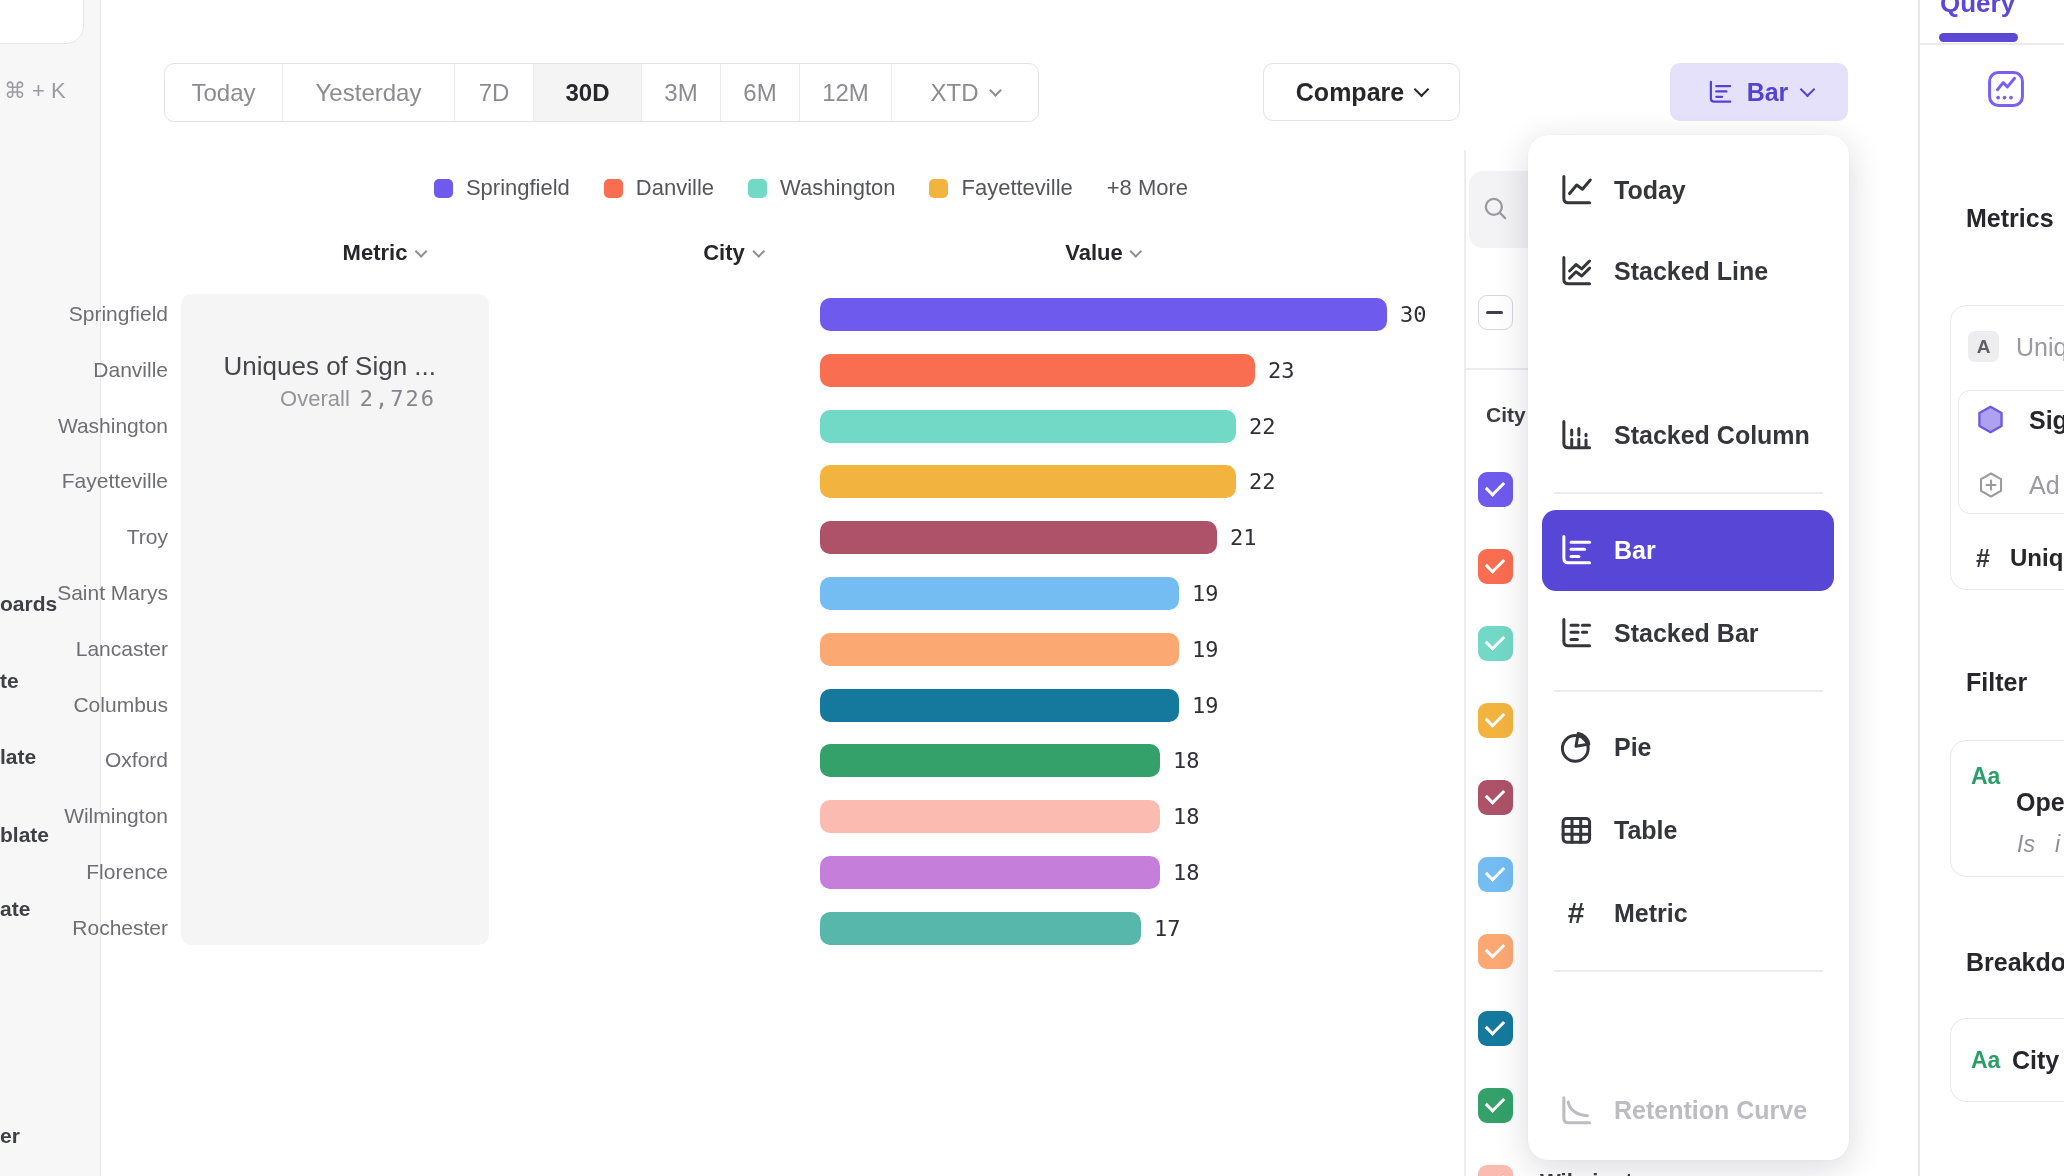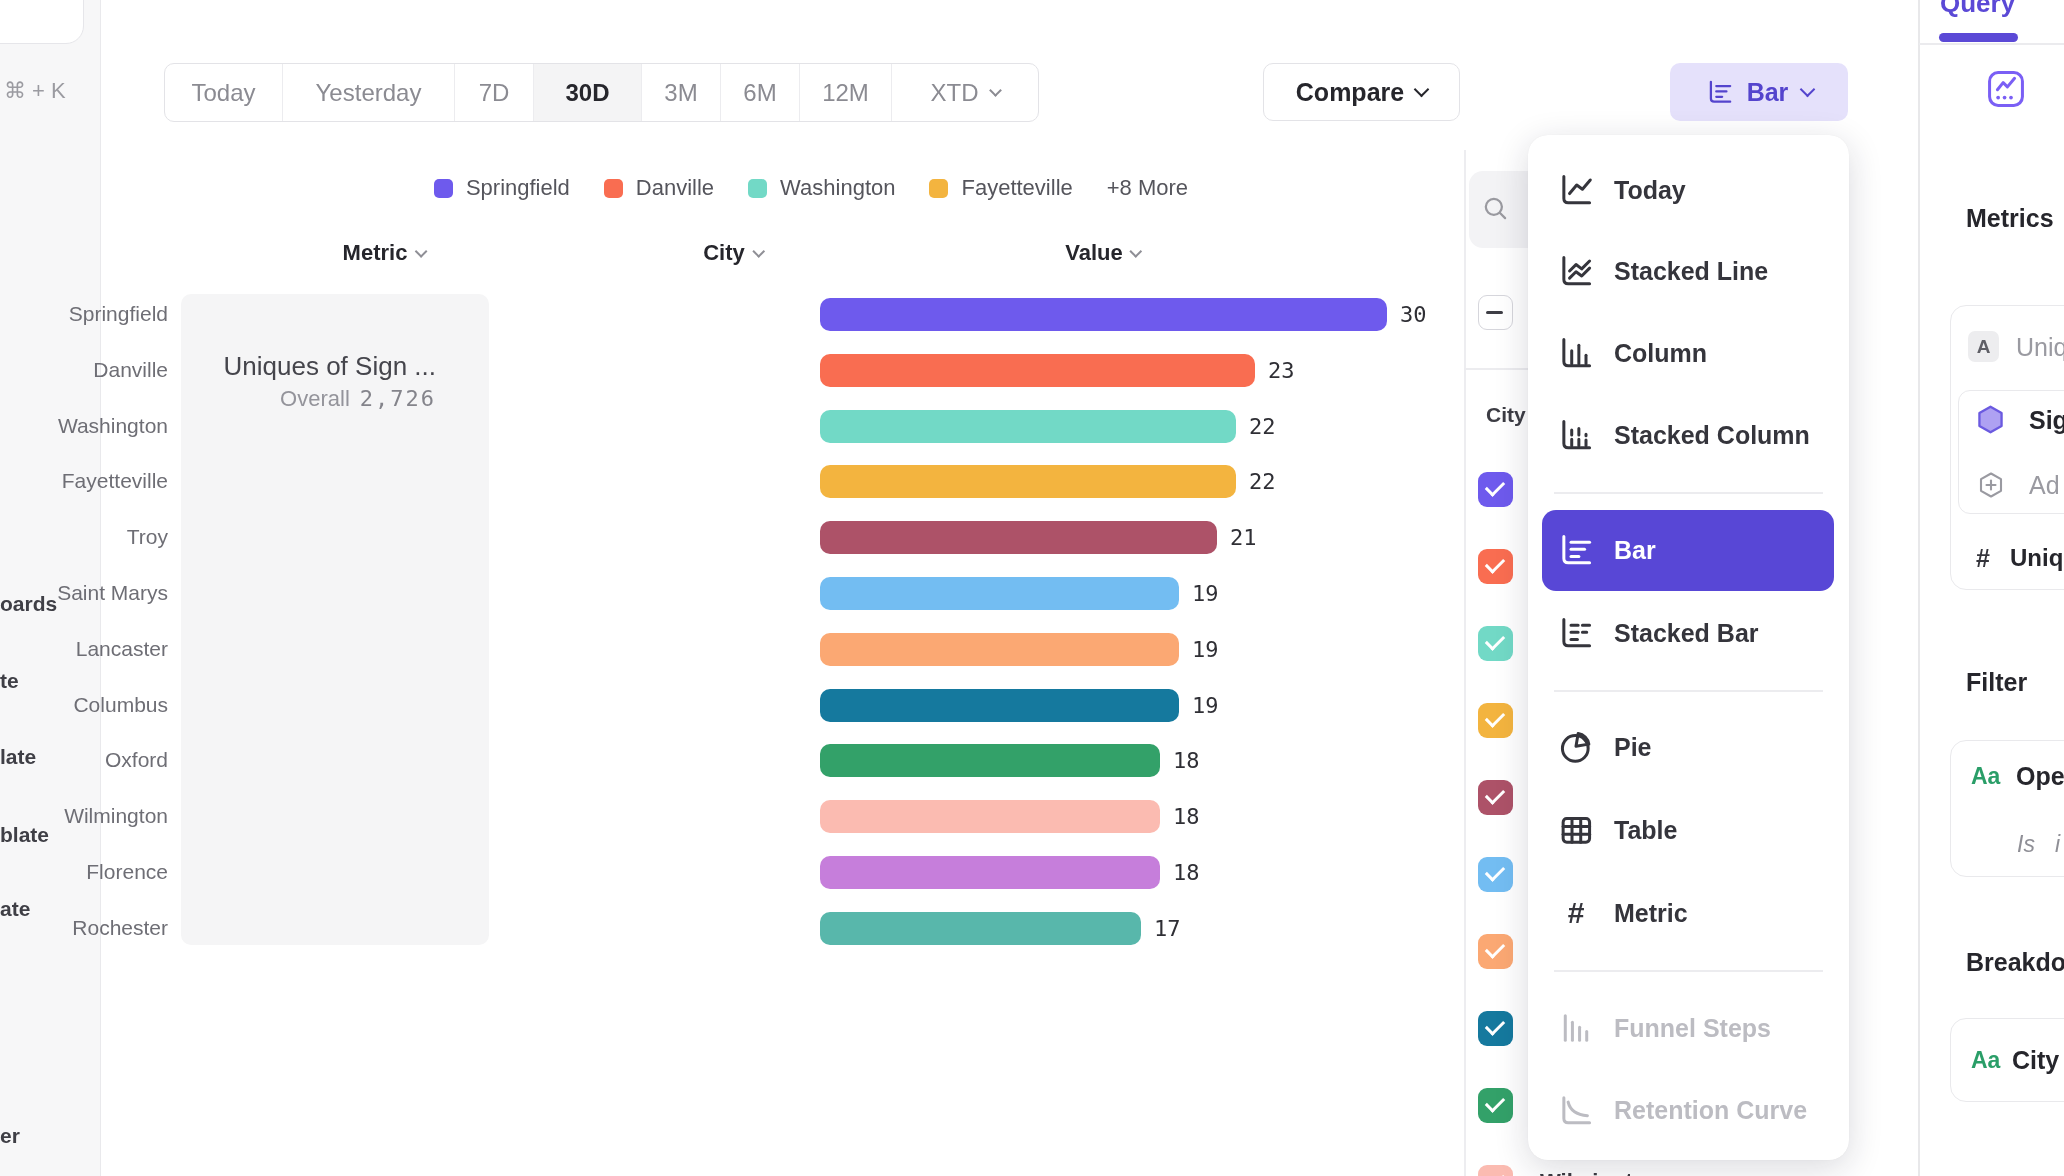--- a/index.html
+++ b/index.html
@@ -333,31 +333,20 @@
       <div class="dd-item" style="top: 103px;">
         <span class="dd-icon">
           <svg width="40" height="40" viewBox="0 0 28 28" fill="none" stroke="currentColor" stroke-width="2.1" stroke-linecap="round" stroke-linejoin="round">
             <path d="M5.5 4.5v15.5q0 3 3 3h15"></path>
             <path d="M9.5 14l4.5-4.5 4 3 5.5-5.5"></path>
             <path d="M9.5 19l4.5-4.5 4 3 5.5-5.5"></path>
           </svg>
         </span>
         <span class="dd-label">Stacked Line</span>
       </div>
-      <div class="dd-item" style="top: 185px;">
-        <span class="dd-icon">
-          <svg width="40" height="40" viewBox="0 0 28 28" fill="none" stroke="currentColor" stroke-width="2.1" stroke-linecap="round" stroke-linejoin="round">
-            <path d="M5.5 4.5v15.5q0 3 3 3h15"></path>
-            <path d="M11 21.5v-9"></path>
-            <path d="M16 21.5v-13"></path>
-            <path d="M21 21.5v-6"></path>
-          </svg>
-        </span>
-        <span class="dd-label">Column</span>
-      </div>
       <div class="dd-item" style="top: 267px;">
         <span class="dd-icon">
           <svg width="40" height="40" viewBox="0 0 28 28" fill="none" stroke="currentColor" stroke-width="2.1" stroke-linecap="round" stroke-linejoin="round">
             <path d="M5.5 4.5v15.5q0 3 3 3h15"></path>
             <path d="M11 21.5v-11" stroke-dasharray="4.5 3"></path>
             <path d="M16 21.5v-14" stroke-dasharray="4.5 3"></path>
             <path d="M21 21.5v-8" stroke-dasharray="4 3"></path>
           </svg>
         </span>
         <span class="dd-label">Stacked Column</span>
@@ -402,31 +391,20 @@
             <path d="M5 17h18.5"></path>
             <path d="M11.2 6v16.5"></path>
             <path d="M17.3 6v16.5"></path>
           </svg>
         </span>
         <span class="dd-label">Table</span>
       </div>
       <div class="dd-item" style="top: 745px;">
         <span class="dd-icon hash-glyph"></span>
         <span class="dd-label">Metric</span>
-      </div>
-      <div class="dd-item disabled" style="top: 860px;">
-        <span class="dd-icon">
-          <svg width="40" height="40" viewBox="0 0 28 28" fill="none" stroke="currentColor" stroke-width="2.1" stroke-linecap="round" stroke-linejoin="round">
-            <path d="M6.5 5.5v17"></path>
-            <path d="M11.5 10v12.5"></path>
-            <path d="M16.5 13.5v9"></path>
-            <path d="M21.5 16.5v6"></path>
-          </svg>
-        </span>
-        <span class="dd-label">Funnel Steps</span>
       </div>
       <div class="dd-item disabled" style="top: 942px;">
         <span class="dd-icon">
           <svg width="40" height="40" viewBox="0 0 28 28" fill="none" stroke="currentColor" stroke-width="2.1" stroke-linecap="round" stroke-linejoin="round">
             <path d="M5.5 5.5v14.5q0 3 3 3h15"></path>
             <path d="M8.5 8.5q2 8.5 13.5 9.5"></path>
           </svg>
         </span>
         <span class="dd-label">Retention Curve</span>
       </div>
@@ -465,21 +443,21 @@
           <path d="M9.5 14h9"></path>
         </svg>
       </div>
     <div class="qp-label muted" style="left:2029px;top:471px">Ad</div>
     <div class="qp-hash" style="top:544px">#</div>
     <div class="qp-label bold" style="left:2010px;top:544px;font-size:24px">Uniqu</div>
 
     <div class="qp-head" style="top:668px">Filter</div>
     <div class="qp-card" style="top:740px;height:137px"></div>
     <div class="qp-aa" style="top:763px">Aa</div>
-    <div class="qp-label bold" style="left:2016px;top:762px">Ope</div>
+    <div class="qp-label bold" style="left:2016px;top:788px">Ope</div>
     <div class="qp-op" style="left:2017px;top:831px">Is</div>
     <div class="qp-op" style="left:2055px;top:831px">i</div>
 
     <div class="qp-head" style="top:948px">Breakdo</div>
     <div class="qp-card" style="top:1018px;height:84px"></div>
     <div class="qp-aa" style="top:1047px">Aa</div>
     <div class="qp-label bold" style="left:2012px;top:1046px">City</div>
   </div>
 
 </div>

